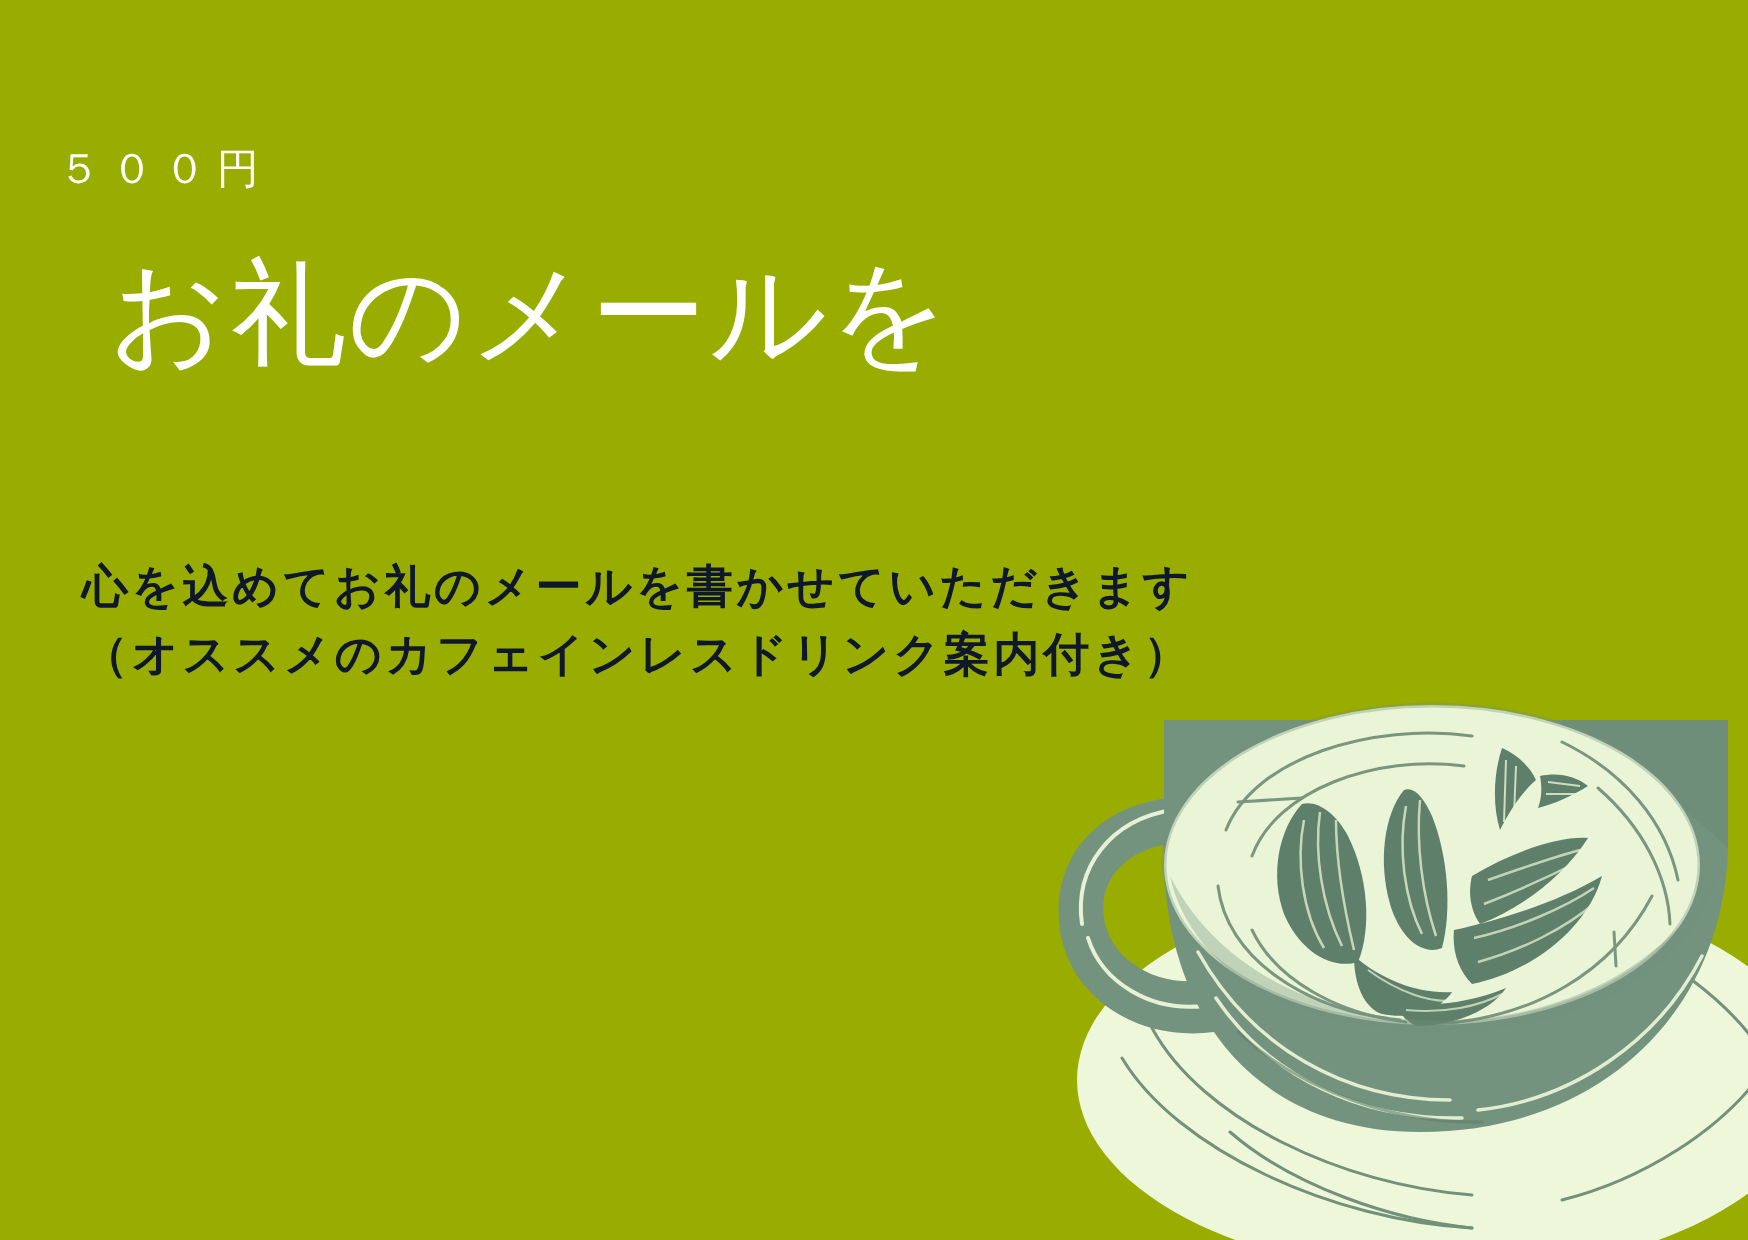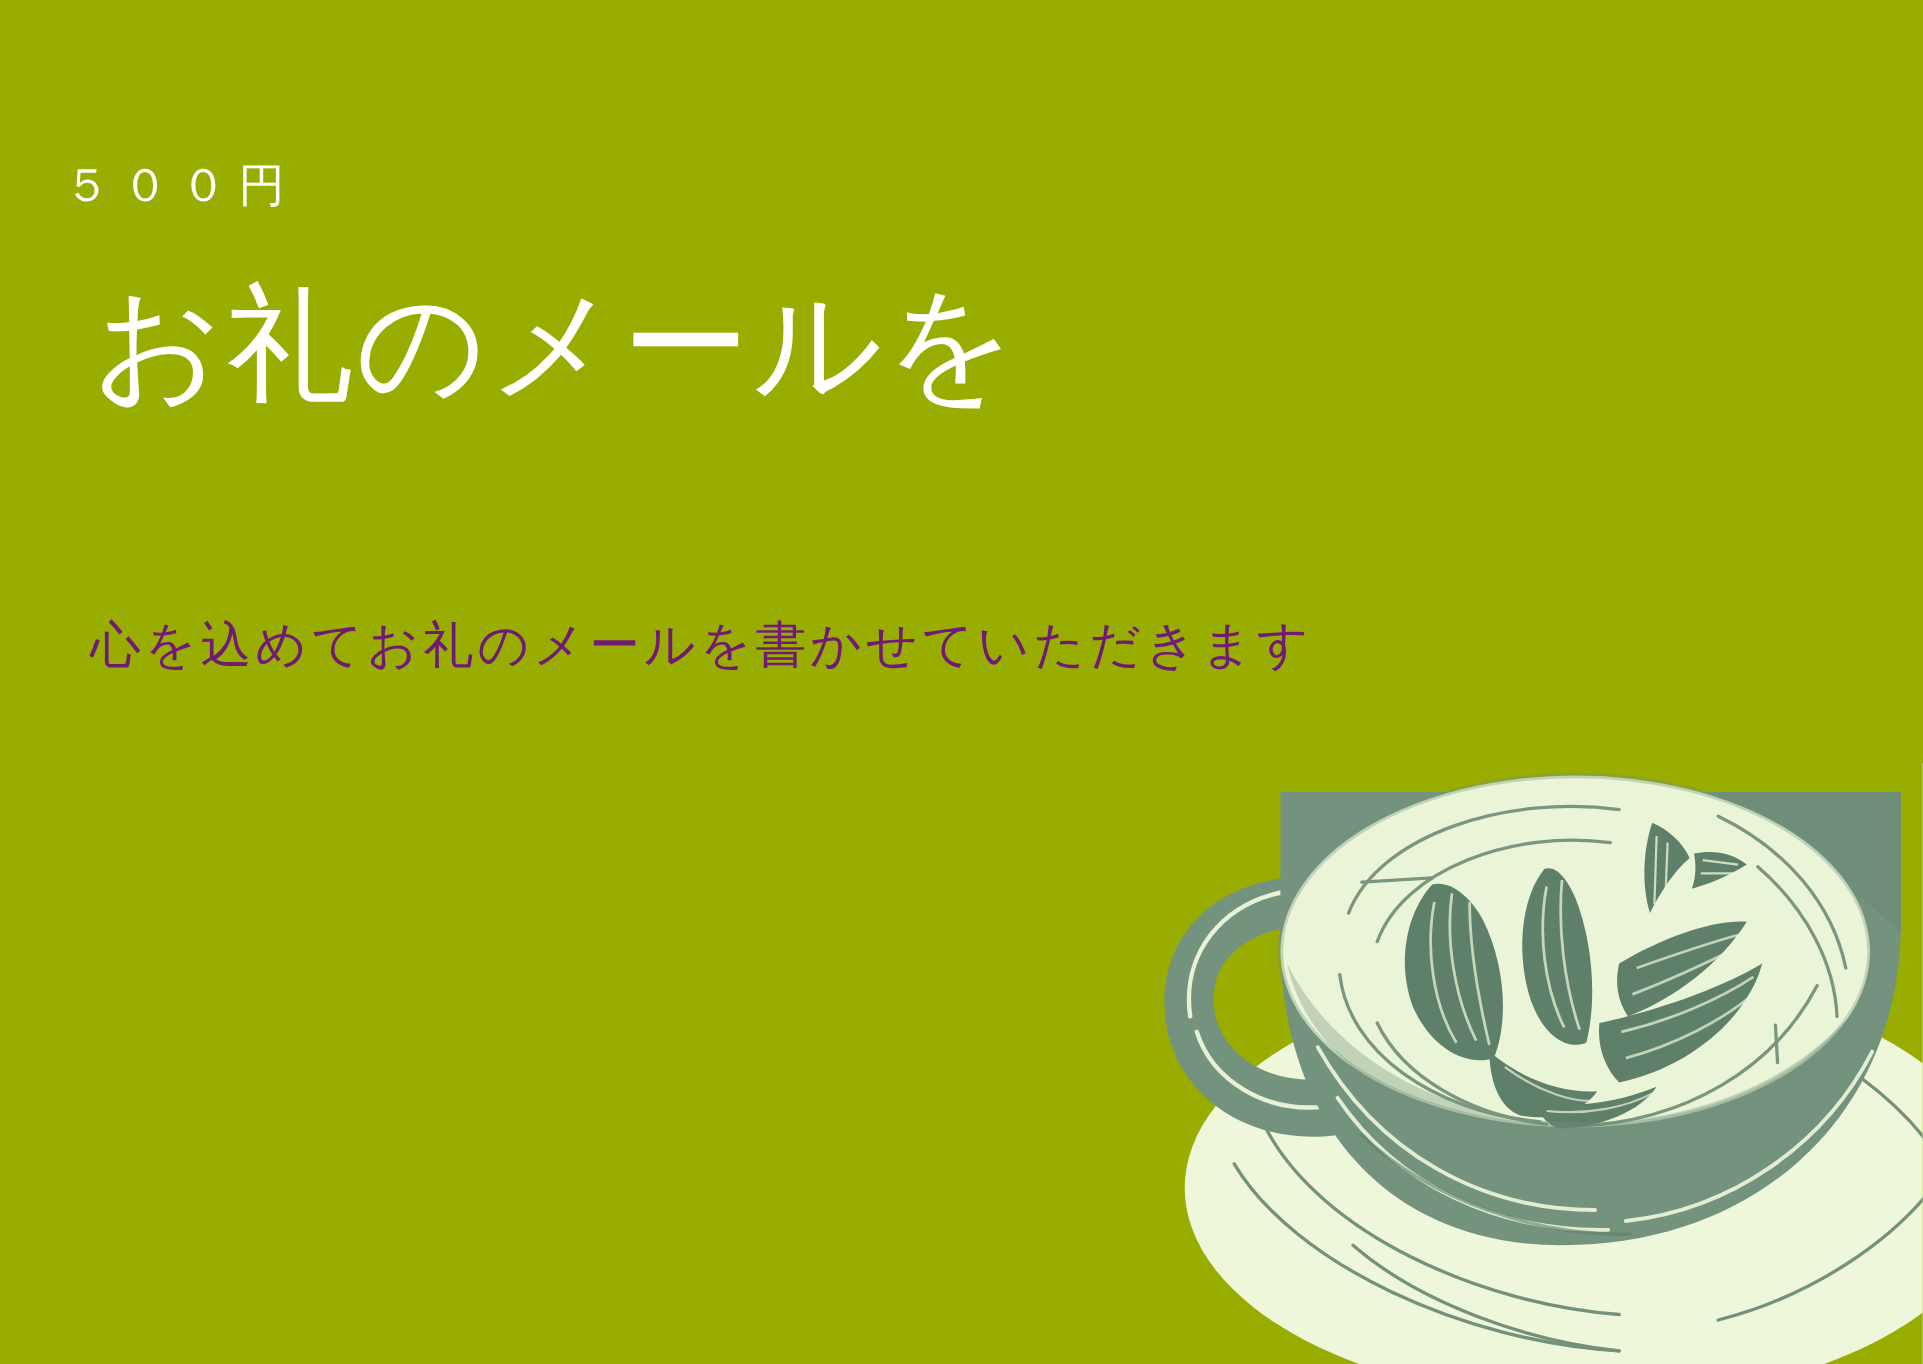--- a/index.html
+++ b/index.html
@@ -50,35 +50,36 @@
     width: 1150px;
   }
 
   .headline-line {
     font-size: 116px;
     line-height: 150px;
     letter-spacing: 0.02em;
     color: #FFFFFF;
     font-weight: 400;
     white-space: nowrap;
+    margin-left: 25px;
   }
 
   #subtitle {
     position: absolute;
     left: 82px;
     top: 552px;
     width: 1400px;
   }
 
   .subtitle-line {
     font-size: 46px;
     line-height: 68px;
     letter-spacing: 0.08em;
-    color: #701a75;
-    font-weight: 400;
+    color: #0f172a;
+    font-weight: 700;
     white-space: nowrap;
   }
 
   
   #coffee-illustration {
     position: absolute;
     right: -14px;
     bottom: -10px;
     width: 760px;
     height: 570px;
@@ -99,20 +100,21 @@
   <div id="text-block">
 
     <div id="price-label">５００円</div>
 
     <div id="headline">
       <div class="headline-line">お礼のメールを</div>
     </div>
 
     <div id="subtitle">
       <div class="subtitle-line">心を込めてお礼のメールを書かせていただきます</div>
+      <div class="subtitle-line">（オススメのカフェインレスドリンク案内付き）</div>
     </div>
 
   </div>
 
   <div id="coffee-illustration">
     <svg viewBox="0 0 760 570" xmlns="http://www.w3.org/2000/svg" preserveAspectRatio="xMaxYMax meet">
 
       <defs>
         <clipPath id="foamClip">
           <ellipse cx="430" cy="185" rx="268" ry="160"></ellipse>

